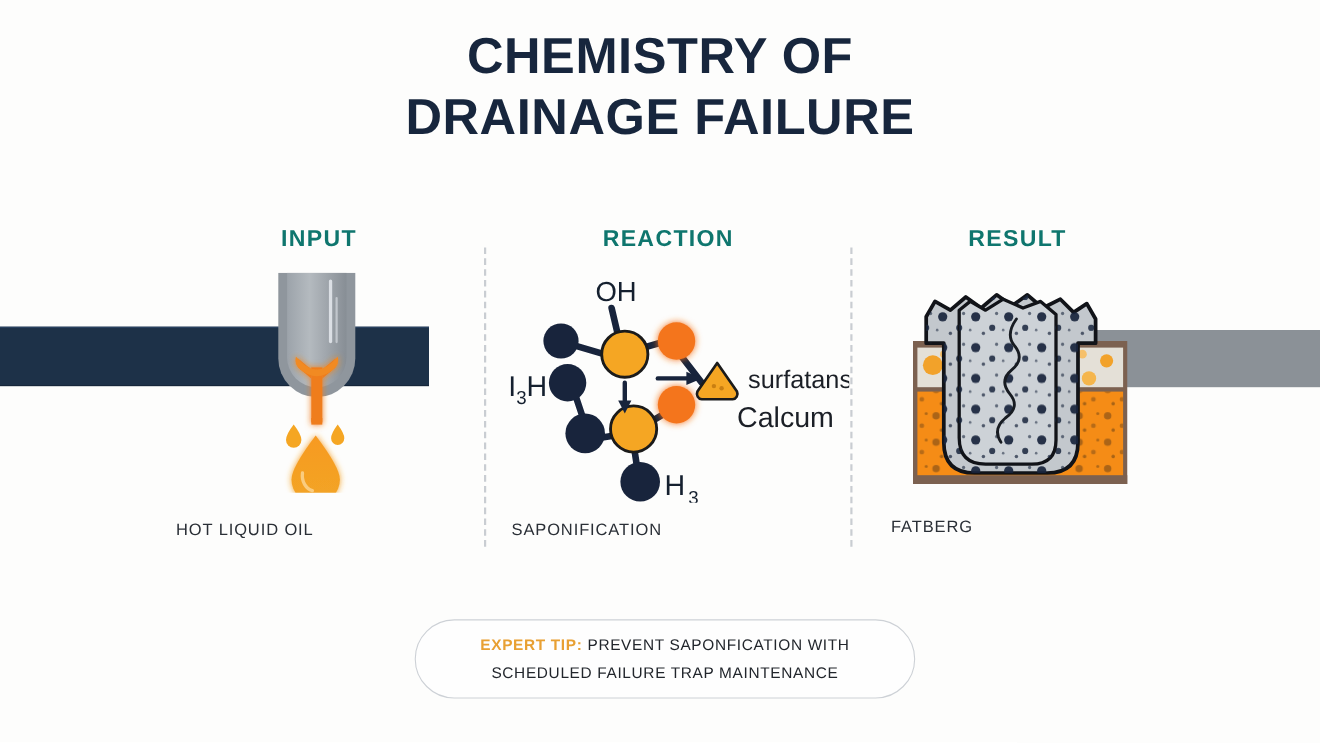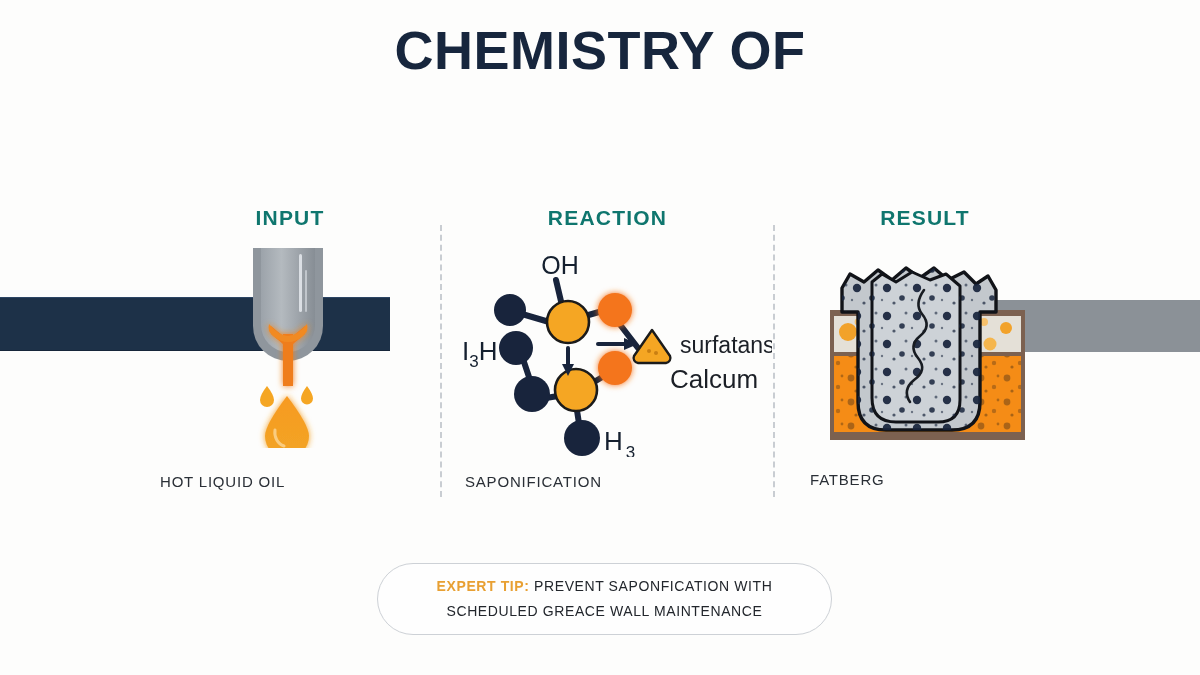--- a/index.html
+++ b/index.html
@@ -15,21 +15,21 @@
     background: #fdfdfc;
   }
 
   
   .title {
     position: absolute;
     top: 22px; left: 0; width: 1200px;
     text-align: center;
     color: #17263d;
     font-weight: 800;
-    font-size: 54px;
+    font-size: 46px;
     line-height: 56px;
     letter-spacing: 0.5px;
   }
   .title .line2 { display: block; }
 
   
   .pipe-left {
     position: absolute;
     left: 0; top: 297px;
     width: 390px; height: 54px;
@@ -111,20 +111,21 @@
     font-weight: 800;
   }
 </style>
 </head>
 <body>
 
 <div class="canvas">
 
   <div class="title">
     <span>CHEMISTRY OF</span>
+    <span class="line2">DRAINAGE FAILURE</span>
   </div>
 
   <div class="pipe-left"></div>
   <div class="pipe-right"></div>
 
   <div class="divider d1"></div>
   <div class="divider d2"></div>
 
   <div class="col-head h1">INPUT</div>
   <div class="col-head h3">RESULT</div>
@@ -317,17 +318,17 @@
   <div class="caption c2">
     <span>SAPONIFICATION</span>
   </div>
   <div class="caption c3">
     <span>FATBERG</span>
   </div>
 
   <div class="tip">
     <div class="tip-text">
       <span class="tip-label">EXPERT TIP:</span><span> PREVENT SAPONFICATION WITH</span><br>
-      <span>SCHEDULED GREACE WALL MAINTENANCE</span>
+      <span>SCHEDULED FAILURE TRAP MAINTENANCE</span>
     </div>
   </div>
 
 </div>
 
 </body></html>

